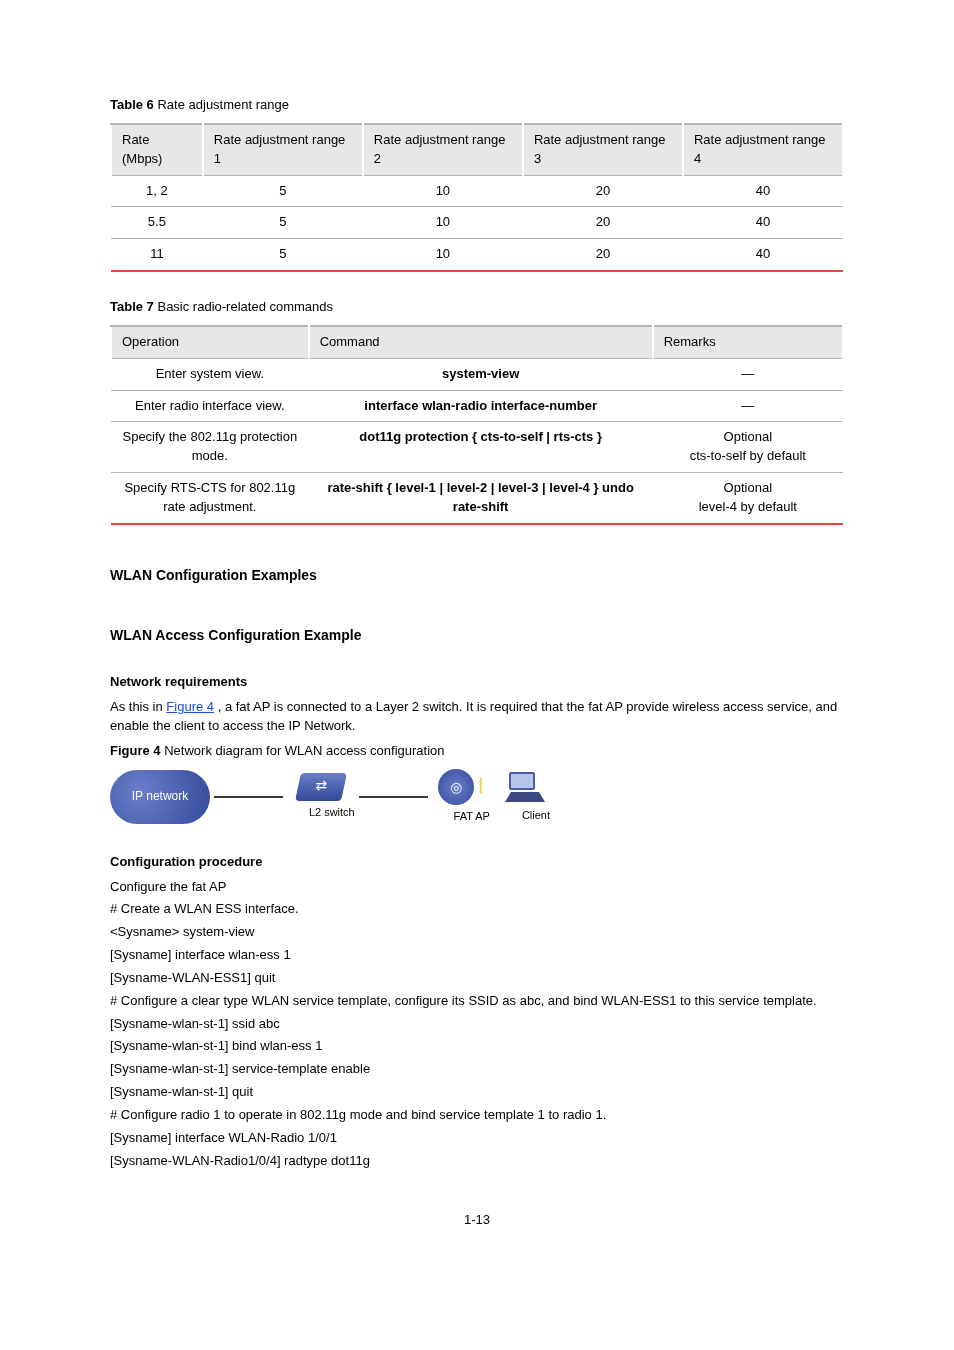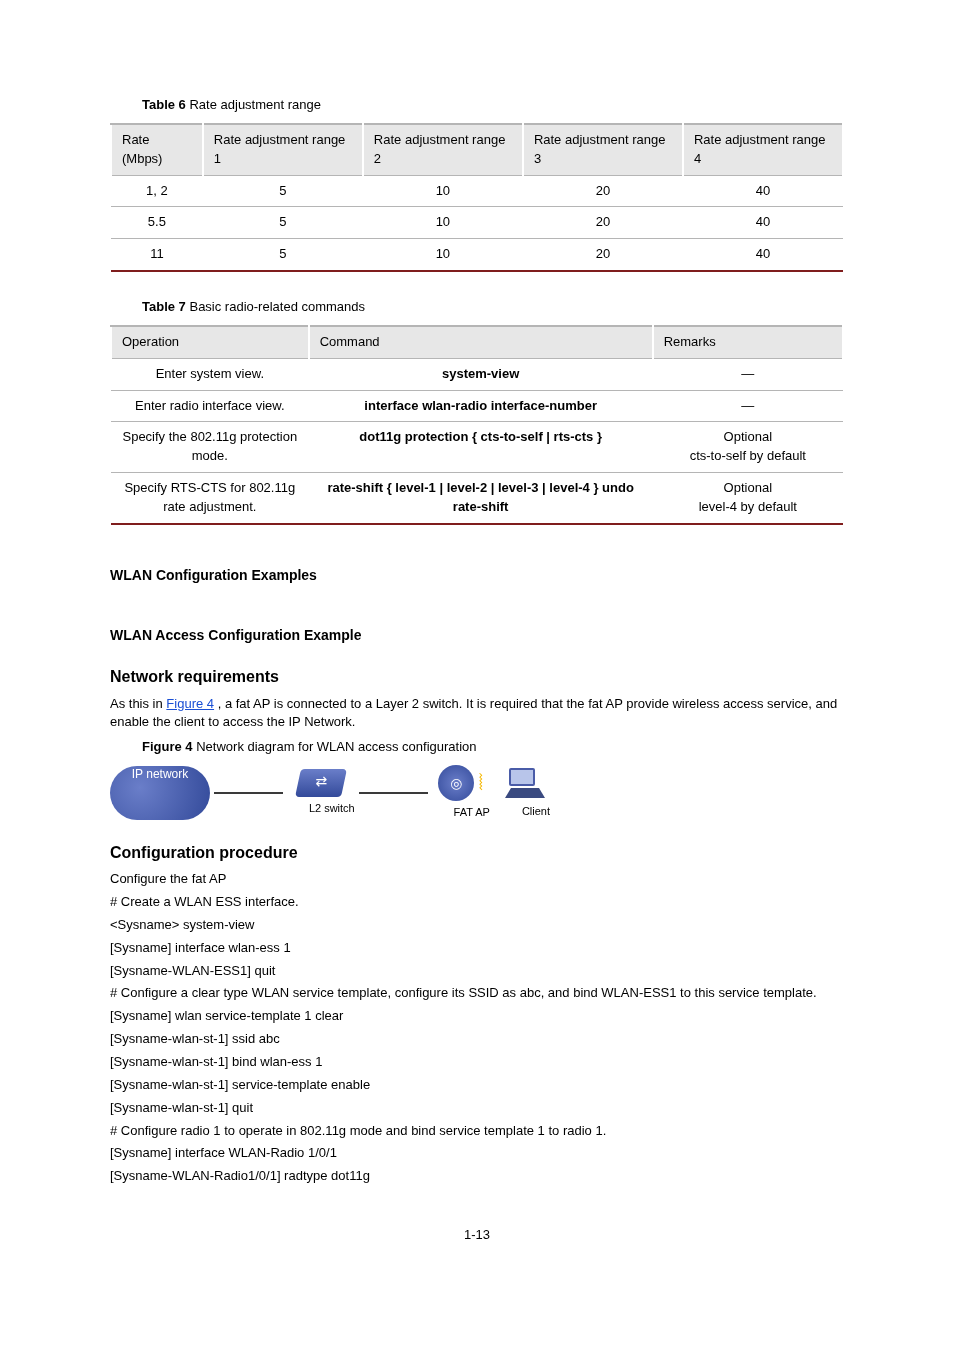--- a/index.html
+++ b/index.html
@@ -18,38 +18,37 @@
     position: relative;
     min-height: 1350px;
   }
   .section-h {
     font-size: 14px;
     font-weight: bold;
     margin-top: 40px;
     margin-bottom: 8px;
   }
   .section-h3 {
-    font-size: 16px;
+    font-size: 13px;
     font-weight: bold;
-    margin-top: 20px;
+    margin-top: 28px;
     margin-bottom: 6px;
   }
   .body-text {
     margin-bottom: 6px;
   }
   .link {
     color: #1a4fd4;
     text-decoration: underline;
     cursor: pointer;
   }
   .fig-caption {
     font-size: 13px;
     margin-top: 6px;
     margin-bottom: 8px;
-    margin-left: 32px;
   }
   .fig-caption .fig-label {
     font-weight: bold;
   }
   table.data {
     border-collapse: collapse;
     width: 100%;
     margin-bottom: 26px;
   }
   table.data th, table.data td {
@@ -64,37 +63,37 @@
     border-top: 2px solid #b5b5b5;
     border-bottom: 1px solid #b5b5b5;
     border-left: 2px solid #ffffff;
     border-right: 2px solid #ffffff;
   }
   table.data td {
     border-bottom: 1px solid #b5b5b5;
     text-align: center;
   }
   table.data tbody tr:last-child td {
-    border-bottom: 2px solid #7f1d1d;
+    border-bottom: 2px solid #ef4444;
   }
   
   .diagram {
     width: 440px;
     margin: 6px 0 10px 0;
     display: flex;
     align-items: center;
   }
   .cloud {
     width: 100px;
     height: 54px;
     background: radial-gradient(circle at 30% 40%, #6a7ec9 0%, #334a9a 100%);
     border-radius: 30px;
     position: relative;
     display: flex;
-    align-items: flex-start;
+    align-items: center;
     justify-content: center;
     color: #fff;
     font-size: 12px;
   }
   .connector {
     flex: 1;
     height: 2px;
     background: #3a3a3a;
     margin: 0 4px;
   }
@@ -292,24 +291,23 @@
 
   <div class="section-h3">Configuration procedure</div>
 
   <ul class="config-steps">
     <li>Configure the fat AP</li>
     <li># Create a WLAN ESS interface.</li>
     <li>&lt;Sysname&gt; system-view</li>
     <li>[Sysname] interface wlan-ess 1</li>
     <li>[Sysname-WLAN-ESS1] quit</li>
     <li># Configure a clear type  WLAN service template, configure its SSID as abc, and bind WLAN-ESS1 to this service template.</li>
-    <li>[Sysname] wlan service-template 1 clear</li>
     <li>[Sysname-wlan-st-1] ssid abc</li>
     <li>[Sysname-wlan-st-1] bind wlan-ess 1</li>
     <li>[Sysname-wlan-st-1] service-template enable</li>
     <li>[Sysname-wlan-st-1] quit</li>
     <li># Configure radio 1 to operate in 802.11g mode and bind service template 1 to radio 1.</li>
     <li>[Sysname] interface WLAN-Radio 1/0/1</li>
-    <li>[Sysname-WLAN-Radio1/0/1] radtype dot11g</li>
+    <li>[Sysname-WLAN-Radio1/0/4] radtype dot11g</li>
   </ul>
 
   <div class="page-number">1-13</div>
 </div>
 
 </body></html>

